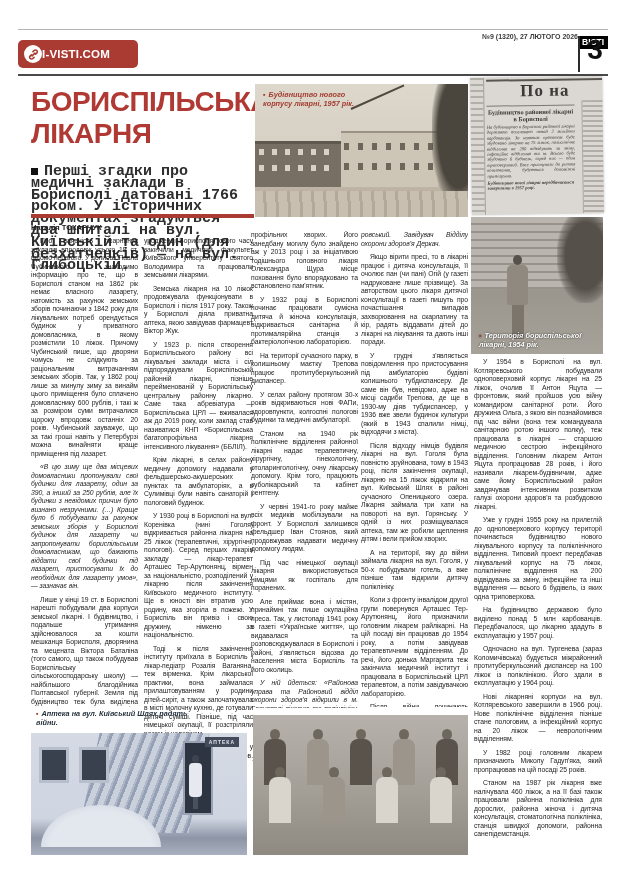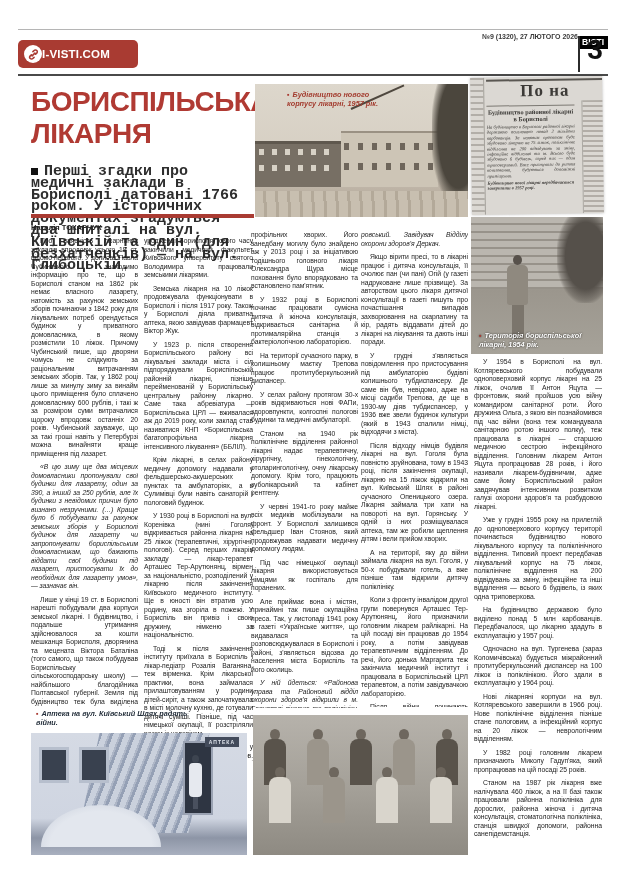--- a/index.html
+++ b/index.html
@@ -35,21 +35,21 @@
   .col p.italic,.col p.italic-cont{font-style:italic;}
   #col1{left:31px; top:237px;width:107px;height:470px;}
   #col2{left:144px;top:237px;width:109px;height:524px;}
   #col3{left:251px;top:231px;width:107px;height:477px;}
   #col4{left:361px;top:231px;width:107px;height:476px;}
   #col5{left:474px;top:358px;width:128px;height:508px;}
   
   .cap{font-size:7.3px;line-height:9px;font-weight:bold;font-style:italic;color:#25303c;}
   .cap .bullet{color:#a93b32;font-style:normal;margin-right:3px;}
   .cap.on-photo{color:#fff;text-shadow:0 0 2px rgba(0,0,0,.8);}
-  .cap.red{color:#a33c2f;text-shadow:none;margin-left:24px;}
+  .cap.red{color:#a33c2f;text-shadow:none;}
   
   .photo{background:#cfc8bd;overflow:hidden;}
   #construction{left:255px;top:84px;width:213px;height:133px;
      background:linear-gradient(180deg,#ddd7cc 0%,#d6cfc3 55%,#bcb2a4 80%,#c4baab 100%);}
   .bldg-left{position:absolute;left:0;bottom:30px;width:86px;height:46px;background:#776f64;
      box-shadow:inset 0 3px 0 #5f584e;}
   .bldg-left i{position:absolute;left:4px;right:4px;height:6px;
      background:repeating-linear-gradient(90deg,#d8d2c6 0 5px,transparent 5px 13px);}
   .bldg-right{position:absolute;left:86px;right:30px;bottom:30px;height:56px;background:#cdc5b6;
      box-shadow:inset 0 2px 0 #9a9183;}

